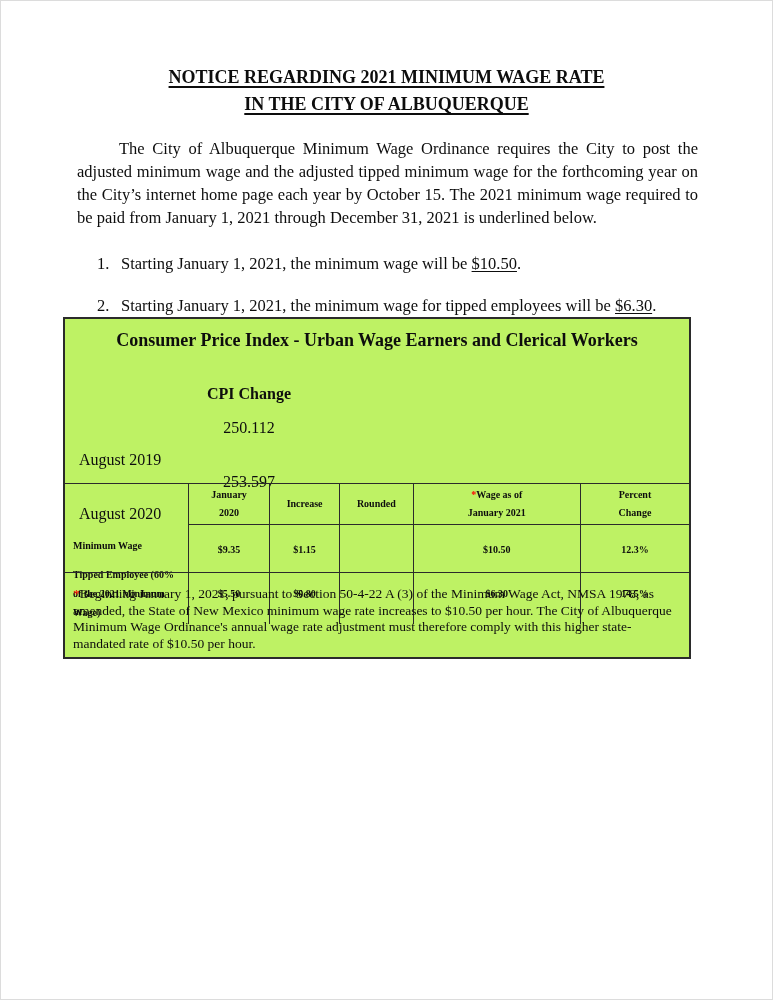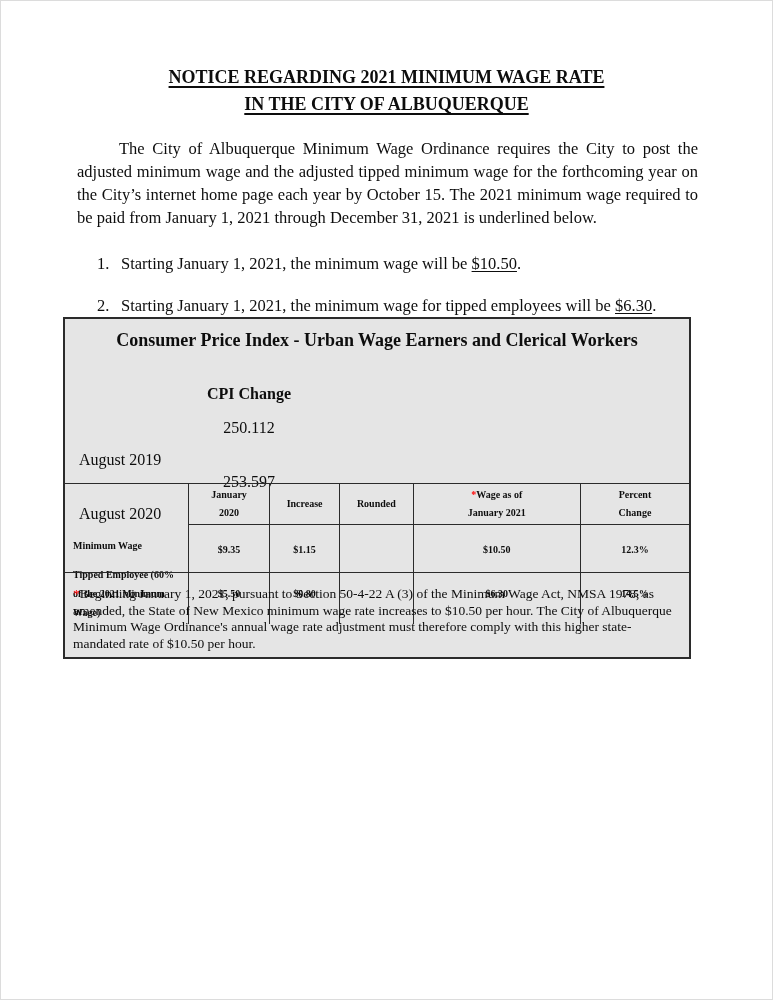--- a/index.html
+++ b/index.html
@@ -45,21 +45,21 @@
     text-underline-offset: 2px;
   }
   
   .cpi-box {
     position: absolute;
     left: 63px;
     top: 317px;
     width: 628px;
     height: 342px;
     border: 2px solid #2b2b2b;
-    background: #e5e5e5;
+    background: #bef264;
   }
   .box-title {
     margin-top: 10px;
     text-align: center;
     font-weight: bold;
     font-size: 18px;
     line-height: 22px;
   }
   .cpi-section { margin: 32px 0 0 14px; font-size: 16px; line-height: 22px; }
   .cpi-head-row { display: flex; font-weight: bold; margin-bottom: 2px; }

